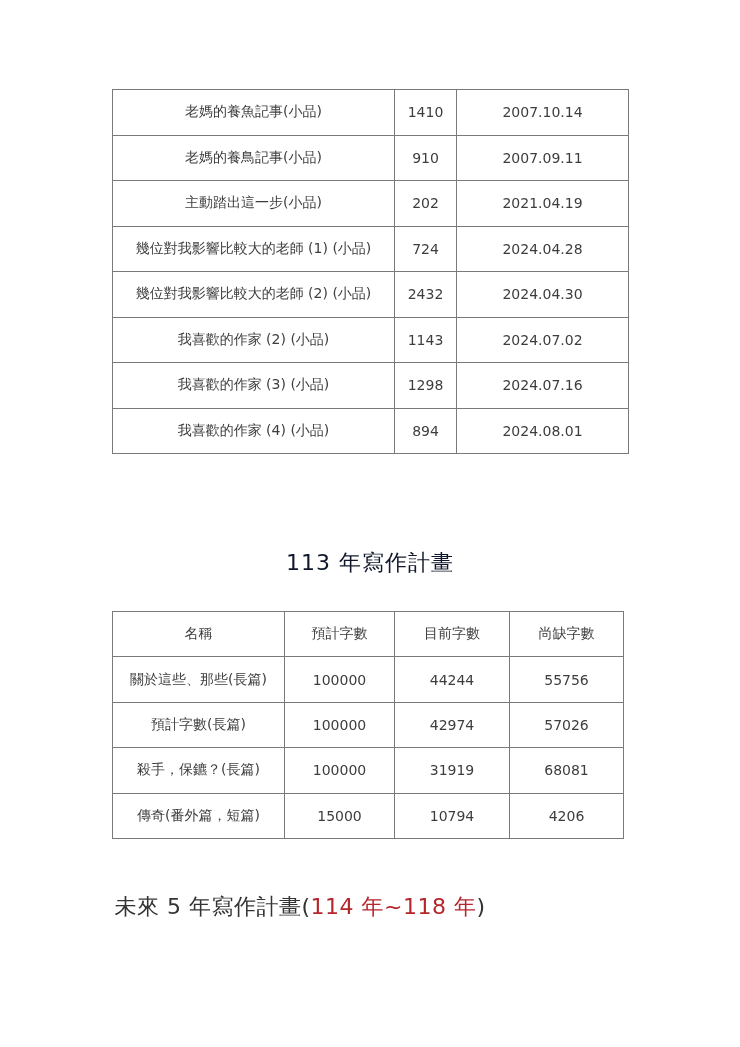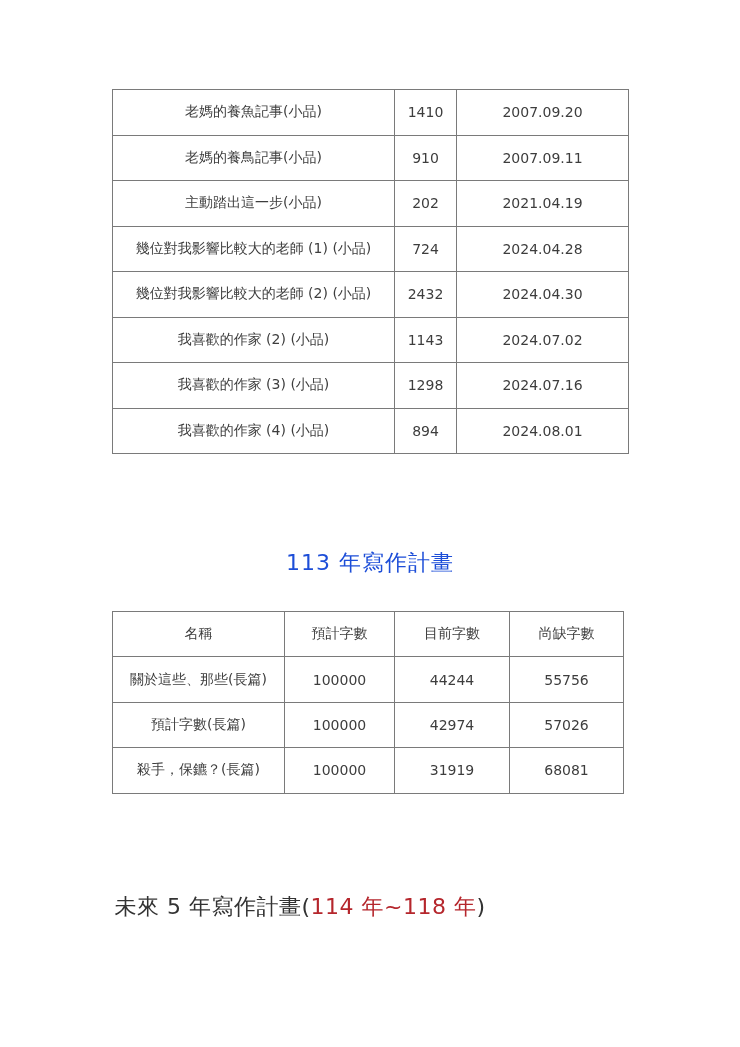--- a/index.html
+++ b/index.html
@@ -42,21 +42,21 @@
     #works-table col.c2 { width: 62px; }
     #works-table col.c3 { width: 172px; }
 
     #plan-title {
       position: absolute;
       top: 548px;
       left: 0;
       width: 740px;
       text-align: center;
       font-size: 22px;
-      color: #1d4ed8;
+      color: #0f172a;
       letter-spacing: 1px;
     }
 
     #plan-table {
       left: 112px;
       top: 611px;
       width: 511px;
     }
     #plan-table tr { height: 45.4px; }
     #plan-table col.p1 { width: 172px; }
@@ -82,21 +82,21 @@
 <table id="works-table">
   <colgroup>
       <col class="c1">
       <col class="c2">
       <col class="c3">
     </colgroup>
   <tbody>
     <tr>
       <td>老媽的養魚記事(小品)</td>
       <td>1410</td>
-      <td>2007.09.20</td>
+      <td>2007.10.14</td>
     </tr>
     <tr>
       <td>老媽的養鳥記事(小品)</td>
       <td>910</td>
       <td>2007.09.11</td>
     </tr>
     <tr>
       <td>主動踏出這一步(小品)</td>
       <td>202</td>
       <td>2021.04.19</td>
@@ -158,16 +158,22 @@
       <td>100000</td>
       <td>42974</td>
       <td>57026</td>
     </tr>
     <tr>
       <td>殺手，保鑣？(長篇)</td>
       <td>100000</td>
       <td>31919</td>
       <td>68081</td>
     </tr>
+    <tr>
+      <td>傳奇(番外篇，短篇)</td>
+      <td>15000</td>
+      <td>10794</td>
+      <td>4206</td>
+    </tr>
   </tbody>
 </table>
 
 <div id="future-title"><span>未來 5 年寫作計畫(</span><span class="accent">114 年~118 年</span><span>)</span></div>
 
 </body></html>

